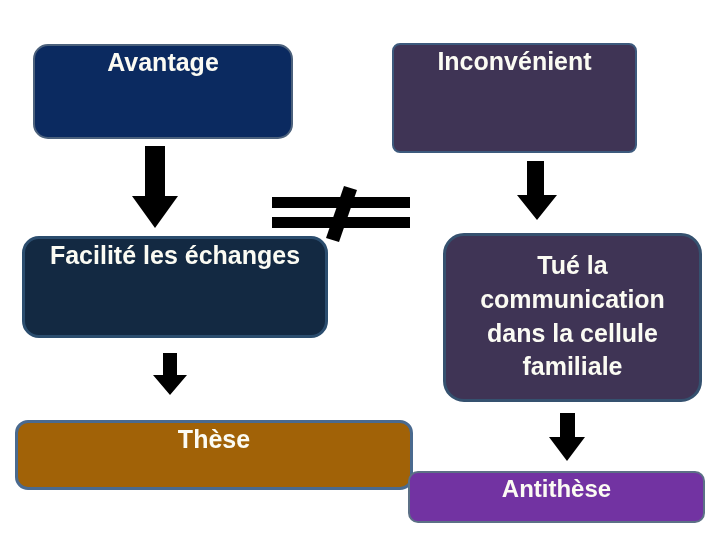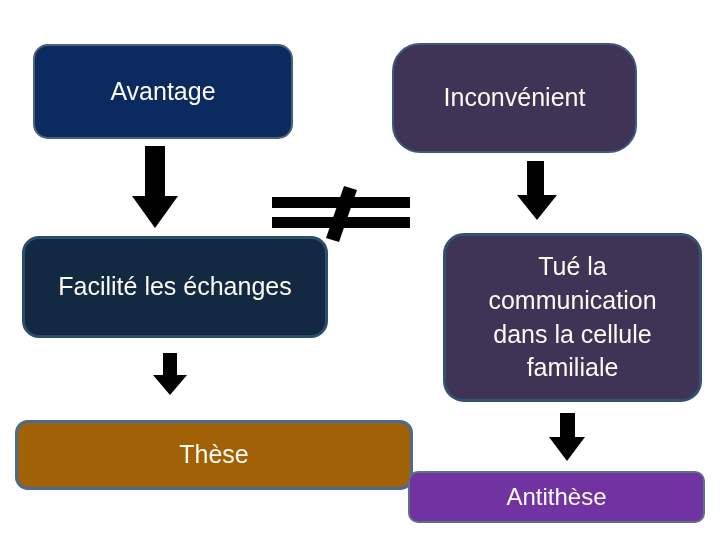--- a/index.html
+++ b/index.html
@@ -12,39 +12,39 @@
     position: relative;
     width: 720px;
     height: 540px;
     background: #ffffff;
     overflow: hidden;
   }
   .shape {
     position: absolute;
     box-sizing: border-box;
     display: flex;
-    align-items: center;
+    align-items: flex-start;
     justify-content: center;
     text-align: center;
     color: #fbfbf3;
-    font-weight: normal;
+    font-weight: bold;
     font-size: 25px;
     line-height: 1.35;
   }
   .box-avantage {
     left: 33px; top: 44px; width: 260px; height: 95px;
     background: #0b2a60;
     border: 2px solid #4c617c;
     border-radius: 15px;
   }
   .box-inconvenient {
     left: 392px; top: 43px; width: 245px; height: 110px;
     background: #3f3455;
     border: 2px solid #3d5a7d;
-    border-radius: 28px;
+    border-radius: 8px;
   }
   .box-facilite {
     left: 22px; top: 236px; width: 306px; height: 102px;
     background: #132942;
     border: 3px solid #2b4d6e;
     border-radius: 17px;
   }
   .box-tue {
     left: 443px; top: 233px; width: 259px; height: 169px;
     background: #3f3455;

